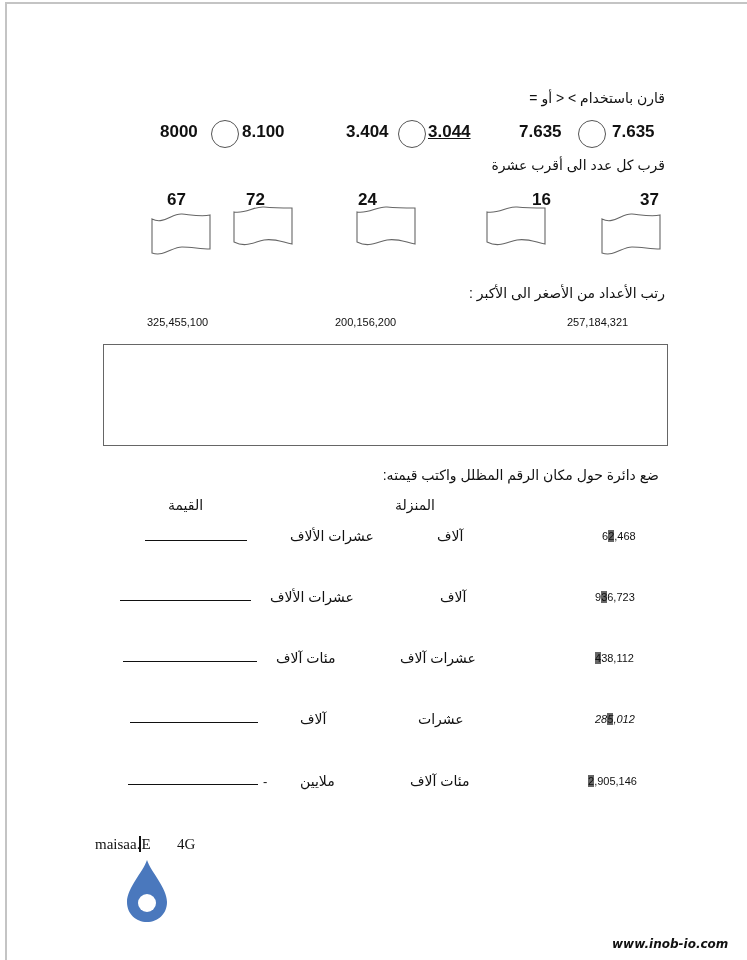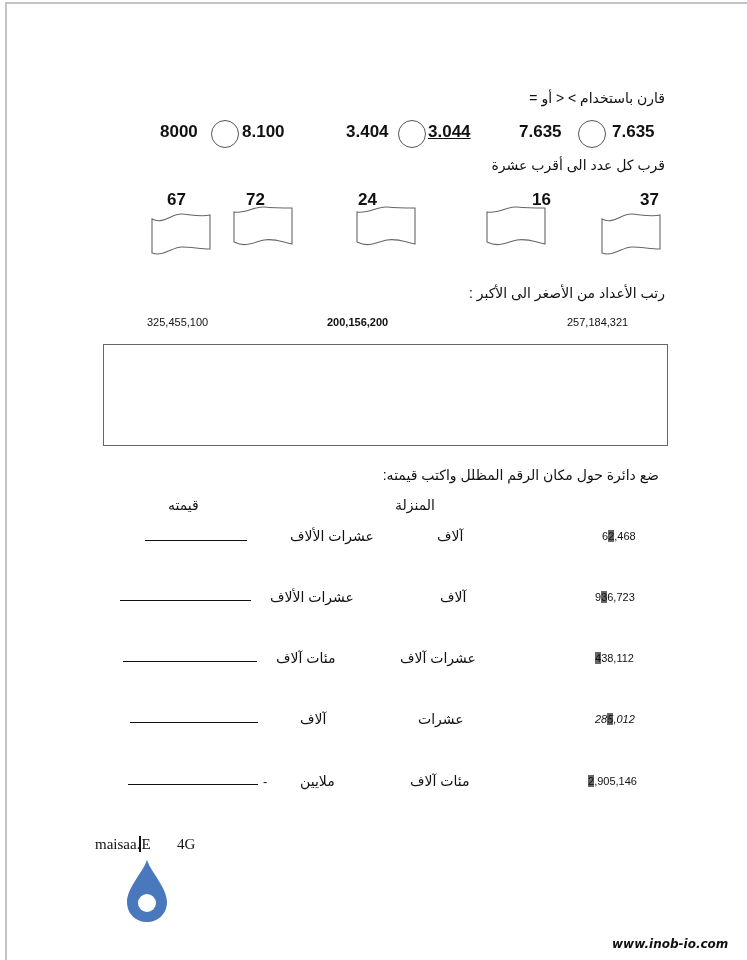--- a/index.html
+++ b/index.html
@@ -110,28 +110,28 @@
 <svg class="flag-svg" style="left:485px; top:204px;" width="62" height="45" viewBox="0 0 62 45">
   <path d="M2 8 C 14 10, 22 2, 32 3 C 42 4, 52 4, 60 4 L 60 40 C 50 38, 42 34, 32 36 C 22 38, 14 44, 2 38 Z" fill="#fff" stroke="#666" stroke-width="1.1"></path>
 </svg>
 <svg class="flag-svg" style="left:600px; top:211px;" width="62" height="45" viewBox="0 0 62 45">
   <path d="M2 8 C 14 14, 22 2, 32 3 C 42 4, 52 6, 60 4 L 60 38 C 50 38, 42 36, 32 36 C 22 36, 14 46, 2 42 Z" fill="#fff" stroke="#666" stroke-width="1.1"></path>
 </svg>
 
 <div class="abs ar" style="right:82px; top:285px;">رتب الأعداد من الأصغر الى الأكبر :</div>
 
 <span class="abs num" style="left:147px; top:316px;">325,455,100</span>
-<span class="abs num" style="left:327px; top:316px;font-weight:bold;">200,156,200</span>
+<span class="abs num" style="left:335px; top:316px;">200,156,200</span>
 <span class="abs num" style="left:567px; top:316px;text-align:center;">257,184,321</span>
 
 <div class="answer-box"></div>
 
 <div class="abs ar" style="right:88px; top:467px;">ضع دائرة حول مكان الرقم المظلل واكتب قيمته:</div>
 <div class="abs ar" style="left:395px; top:497px;">المنزلة</div>
-<div class="abs ar" style="left:168px; top:497px;">قيمته</div>
+<div class="abs ar" style="left:168px; top:497px;">القيمة</div>
 
 <div class="abs num" style="left:602px; top:530px;"><span>6</span><span class="shade">2</span><span>,468</span></div>
 <div class="abs ar" style="left:437px; top:528px;">آلاف</div>
 <div class="abs ar" style="left:290px; top:528px;">عشرات الألاف</div>
 <div class="line" style="left:145px; top:540px; width:102px;"></div>
 
 <div class="abs num" style="left:595px; top:591px;"><span>9</span><span class="shade">3</span><span>6,723</span></div>
 <div class="abs ar" style="left:440px; top:589px;">آلاف</div>
 <div class="abs ar" style="left:270px; top:589px;">عشرات الألاف</div>
 <div class="line" style="left:120px; top:600px; width:131px;"></div>

